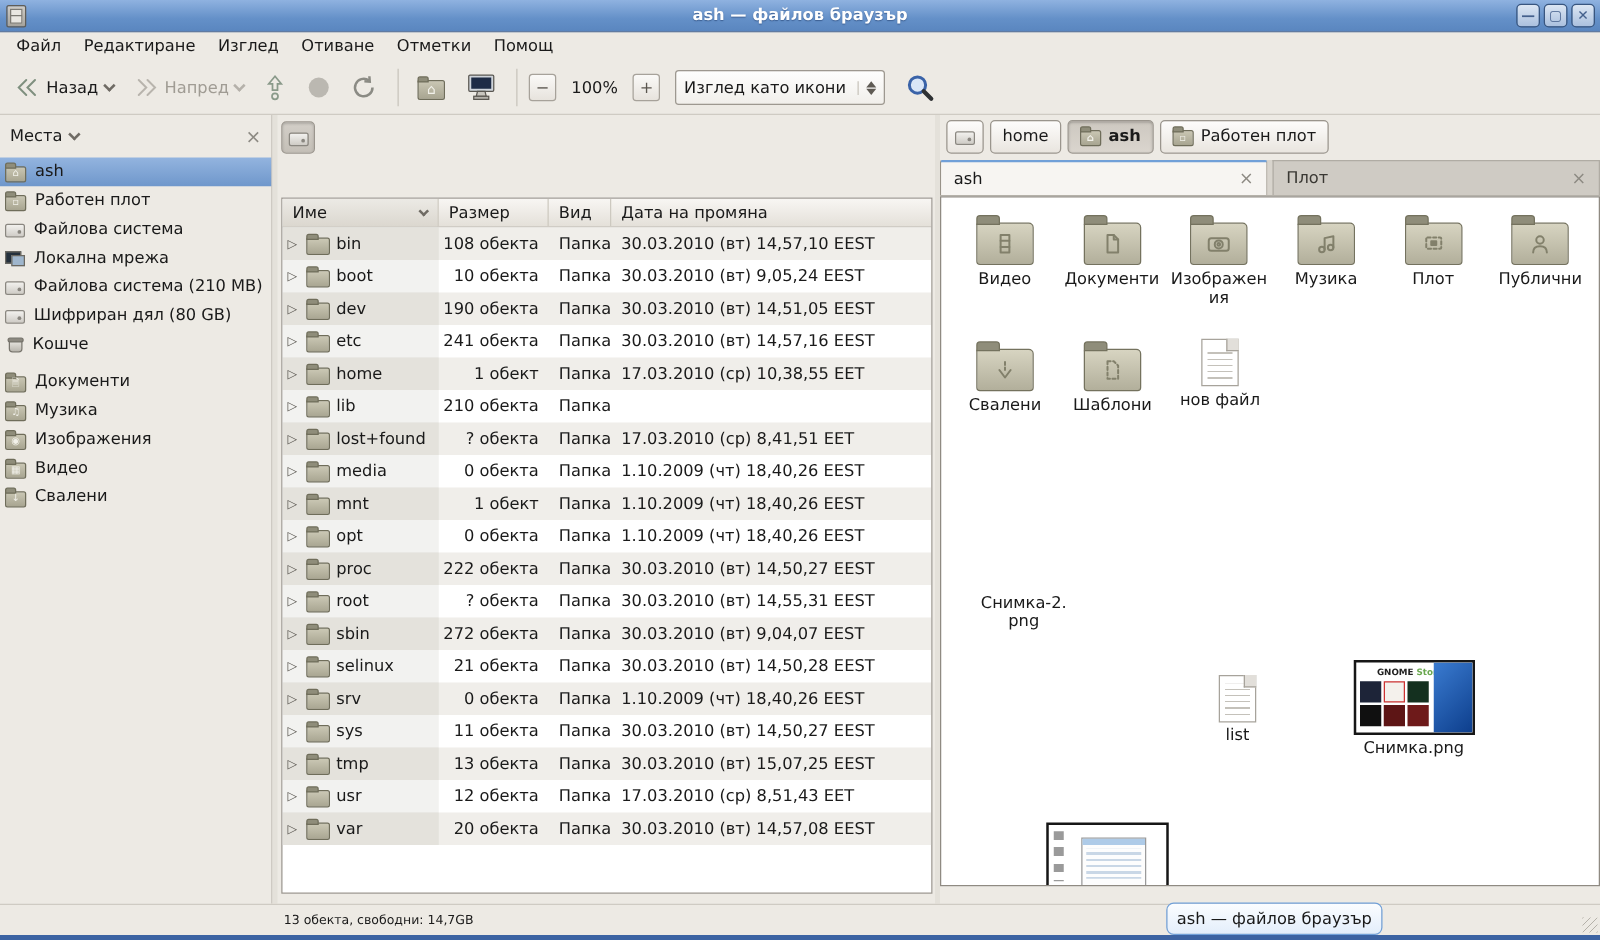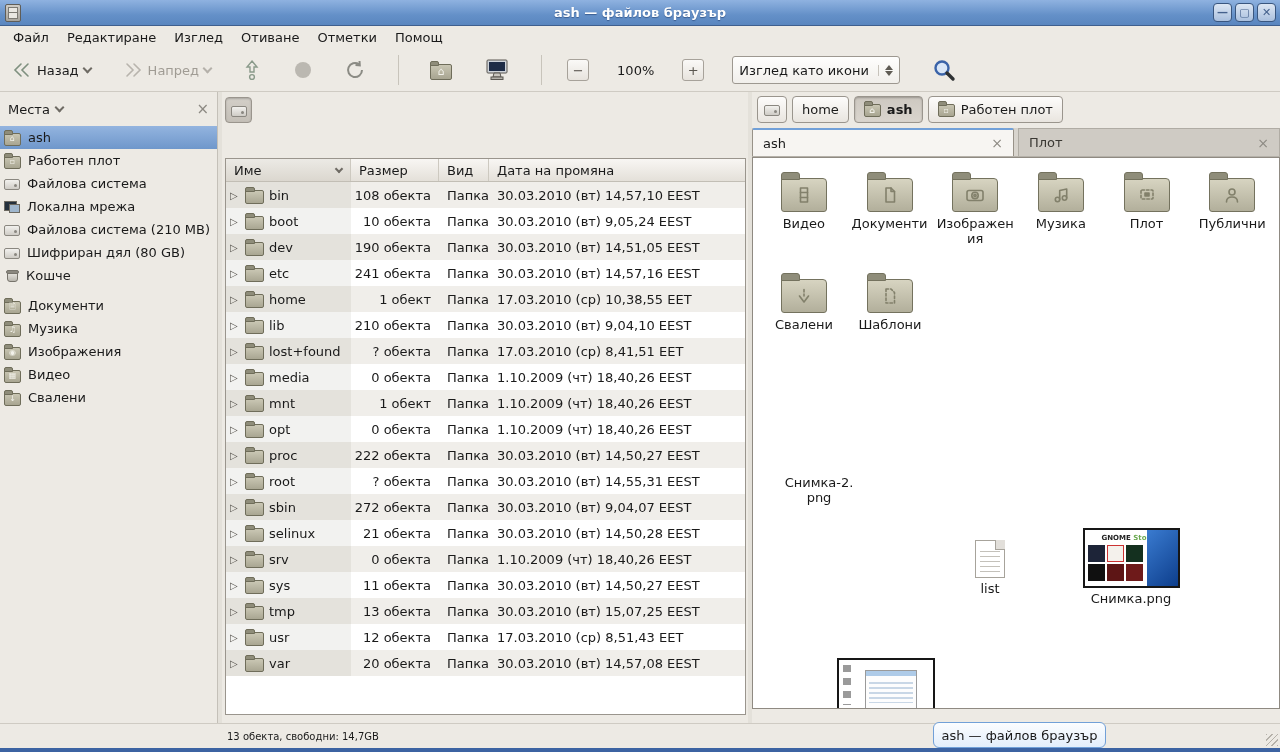--- a/index.html
+++ b/index.html
@@ -18,21 +18,21 @@
   .cabinet::before, .cabinet::after { content:""; position:absolute; left:2px; right:2px; height:5px; background:#e9e7e2; border:1px solid #7c7a74; }
   .cabinet::before { top:2px; } .cabinet::after { bottom:2px; }
 
   
   .menubar { position:absolute; left:0; top:26px; width:1280px; height:23px; background:#edeae4;
     display:flex; align-items:center; padding-left:4px; }
   .menubar span { padding:2px 9px; }
 
   
   .toolbar { position:absolute; left:0; top:49px; width:1280px; height:43px; background:#edeae4;
-    border-bottom:1px solid #cfcbc3; display:flex; align-items:center; padding:0 6px; gap:20px; }
+    border-bottom:1px solid #cfcbc3; display:flex; align-items:center; padding:0 6px; gap:4px; }
   .tbtn { display:flex; align-items:center; gap:5px; padding:4px 6px; border-radius:3px; }
   .tbtn .lbl { font-size:13px; }
   .disabled .lbl { color:#a09c94; }
   .chev { width:7px; height:7px; border-right:2px solid #6f6b64; border-bottom:2px solid #6f6b64; transform:rotate(45deg); margin-top:-3px; }
   .disabled .chev { border-color:#b5b1aa; }
   .tsep { width:1px; height:30px; background:#c8c4bb; margin:0 5px; }
   .zoombox { width:22px; height:22px; border:1px solid #a7a29a; border-radius:3px; background:linear-gradient(#faf9f7,#e7e3dd);
     display:flex; align-items:center; justify-content:center; color:#5a564f; font-size:13px; }
   .zoomlabel { padding:0 8px; }
   .viewcombo { height:28px; min-width:168px; border:1px solid #9d9890; border-radius:3px; background:linear-gradient(#fefefd,#f1efeb);
@@ -397,21 +397,20 @@
           </div>
 
           <div class="trow">
             <div class="tcell name">
               <span class="expander">▷</span>
               <span class="rowfold"></span>
               <span>lib</span>
             </div>
             <div class="tcell size">210 обекта</div>
             <div class="tcell type">Папка</div>
-            <div class="tcell date">30.03.2010 (вт) 9,04,10 EEST</div>
           </div>
 
           <div class="trow alt">
             <div class="tcell name">
               <span class="expander">▷</span>
               <span class="rowfold"></span>
               <span>lost+found</span>
             </div>
             <div class="tcell size">? обекта</div>
             <div class="tcell type">Папка</div>
@@ -673,20 +672,24 @@
         <div class="pcell">
           <span class="folder-lg">
               <span class="emblem">
                 <svg width="20" height="20">
                   <path d="M6 3 h5 l3.5 3.5 V17 H6 Z" stroke-dasharray="2.5 2"></path>
                 </svg>
               </span>
             </span>
           <span class="plabel">Шаблони</span>
         </div>
+        <div class="pcell">
+          <span class="page-icon"></span>
+          <span class="plabel">нов файл</span>
+        </div>
       </div>
 
       <div class="fileitem" style="left:16px; top:314px; width:100px;">
         <span class="plabel" style="max-width:72px;">Снимка-2.png</span>
       </div>
       <div class="fileitem" style="left:208px; top:382px; width:58px;">
         <span class="page-icon"></span>
         <span class="plabel">list</span>
       </div>
       <div class="fileitem" style="left:326px; top:370px; width:104px;">

